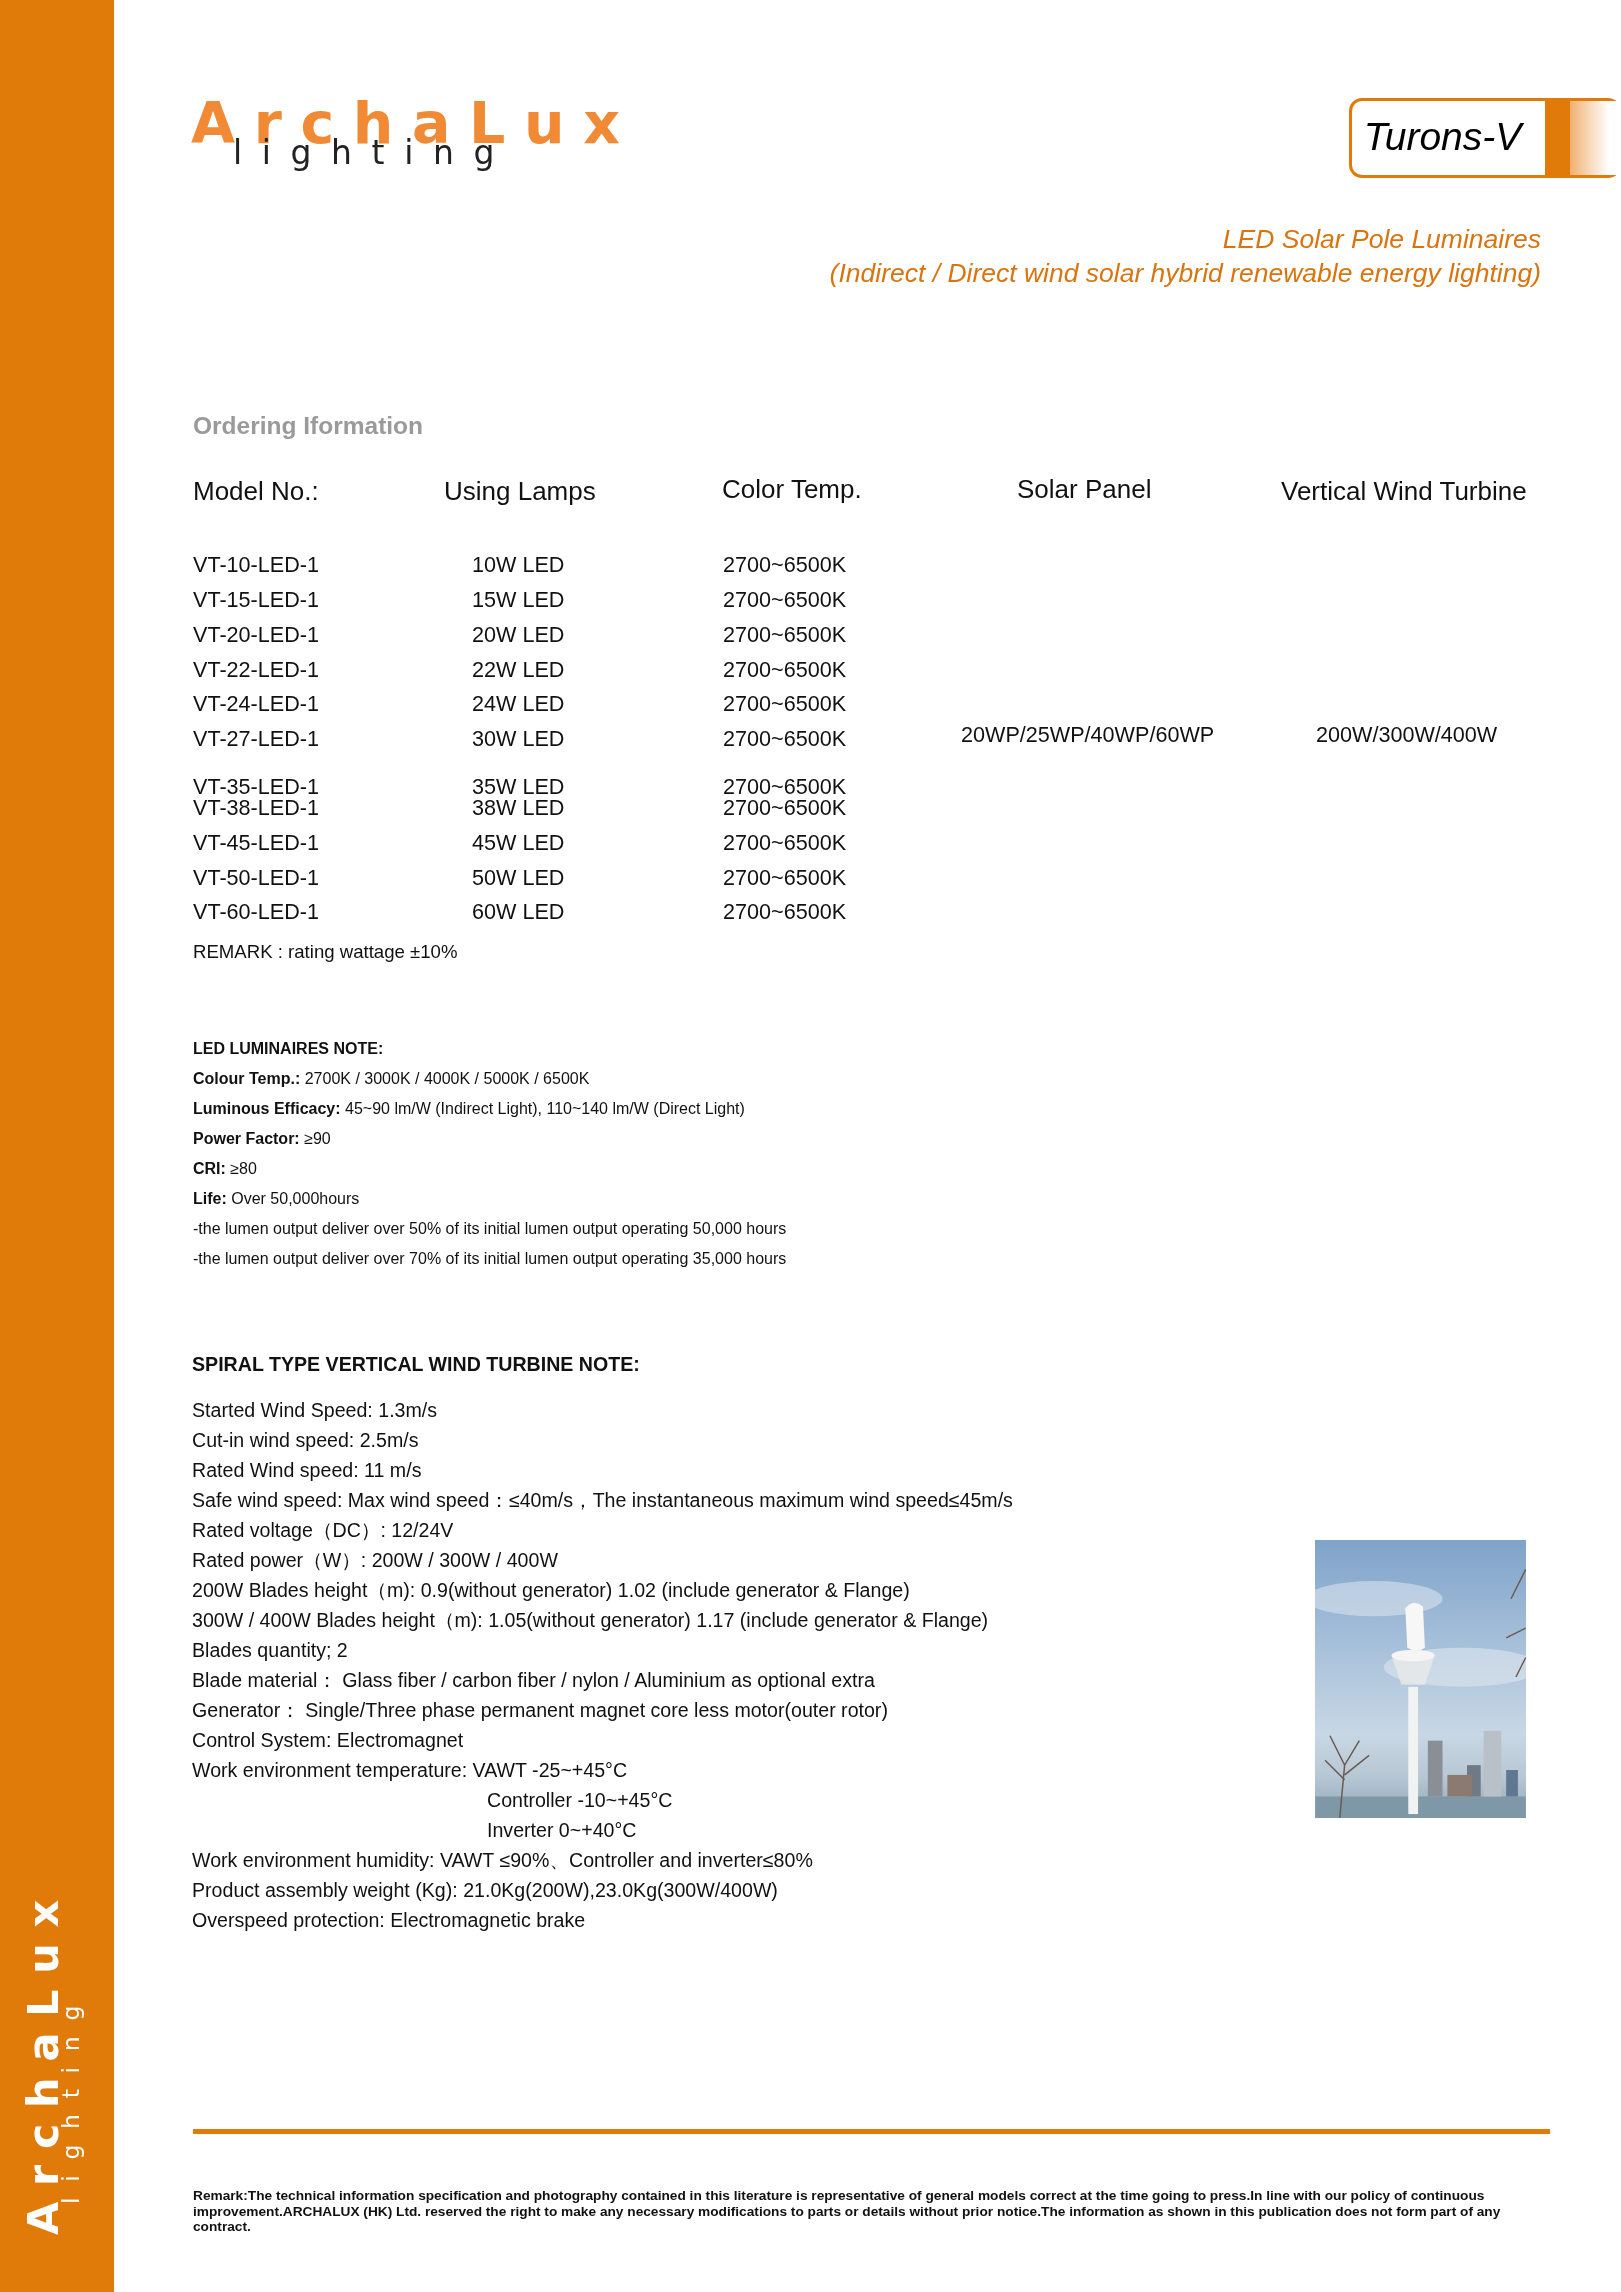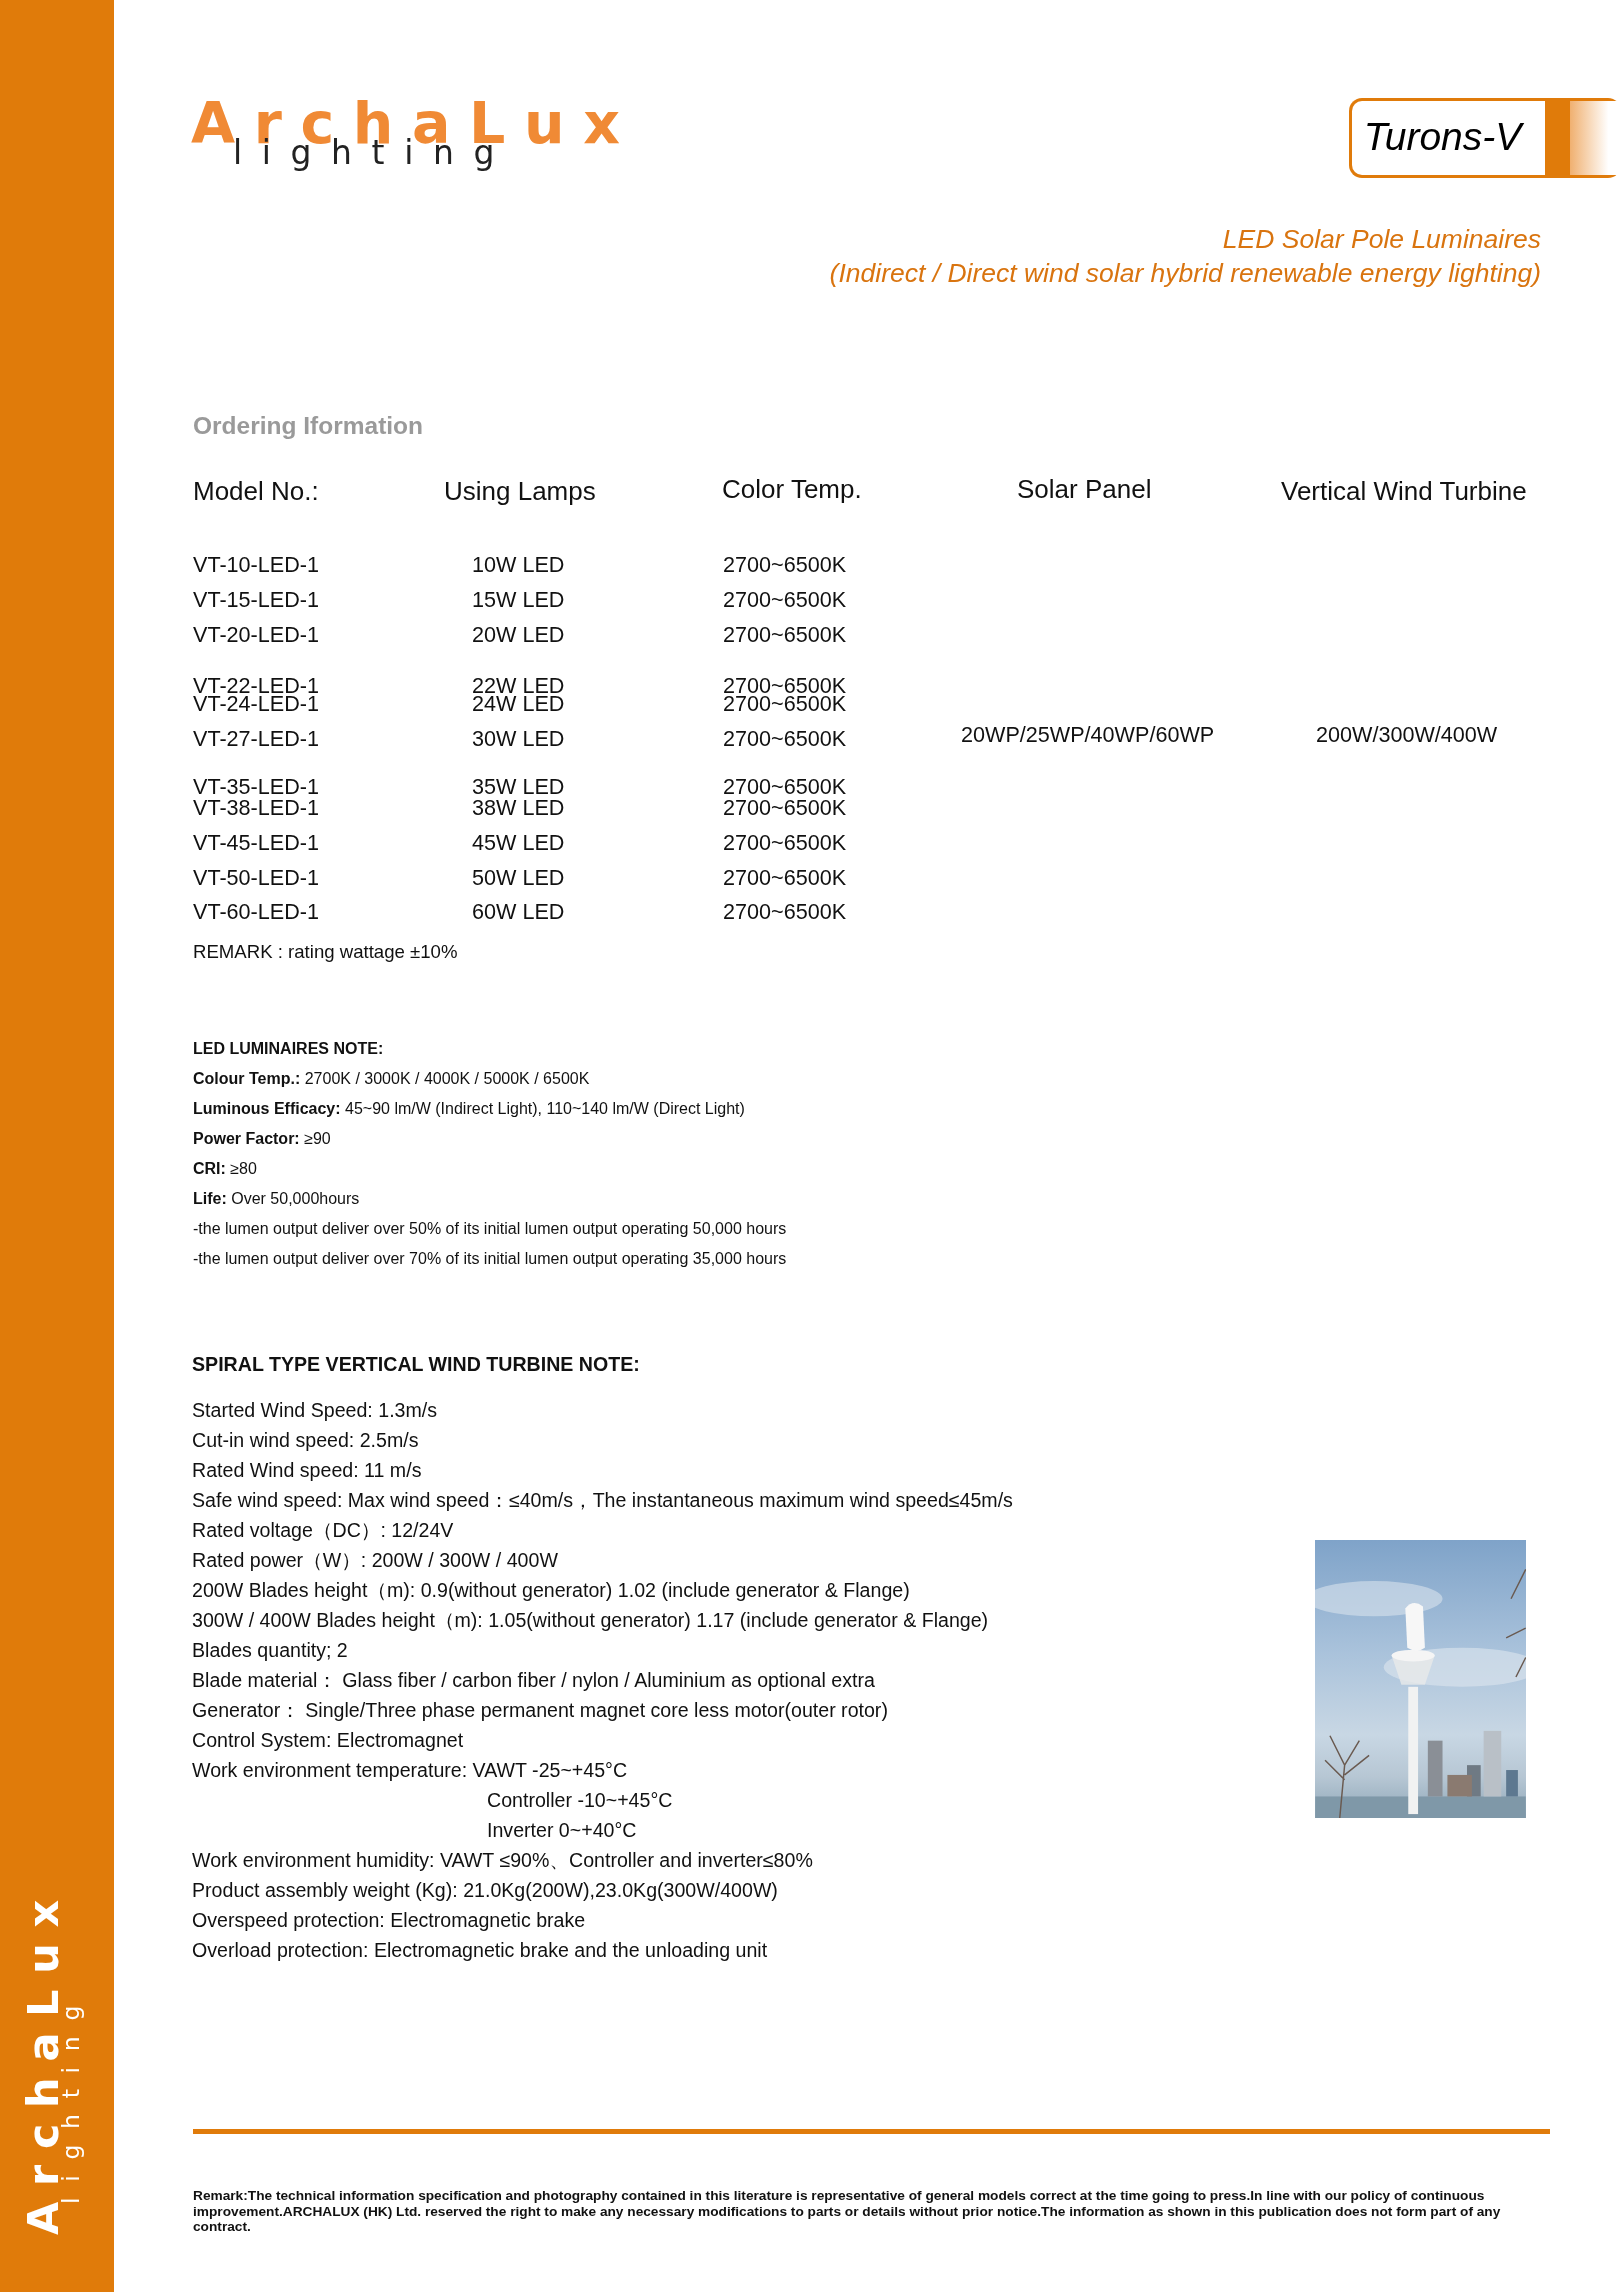--- a/index.html
+++ b/index.html
@@ -98,21 +98,21 @@
       <div class="row" style="top: 113px;">
         <span class="cell" style="left: 0px;">VT-15-LED-1</span>
         <span class="cell" style="left: 279px;">15W LED</span>
         <span class="cell" style="left: 530px;">2700~6500K</span>
       </div>
       <div class="row" style="top: 148px;">
         <span class="cell" style="left: 0px;">VT-20-LED-1</span>
         <span class="cell" style="left: 279px;">20W LED</span>
         <span class="cell" style="left: 530px;">2700~6500K</span>
       </div>
-      <div class="row" style="top: 183px; margin-top: 16px;">
+      <div class="row" style="top: 183px;">
         <span class="cell" style="left: 0px;">VT-22-LED-1</span>
         <span class="cell" style="left: 279px;">22W LED</span>
         <span class="cell" style="left: 530px;">2700~6500K</span>
       </div>
       <div class="row" style="top: 217px;">
         <span class="cell" style="left: 0px;">VT-24-LED-1</span>
         <span class="cell" style="left: 279px;">24W LED</span>
         <span class="cell" style="left: 530px;">2700~6500K</span>
       </div>
       <div class="row" style="top: 252px;">
@@ -180,21 +180,20 @@
       <div class="line">Blades quantity; 2</div>
       <div class="line">Blade material：  Glass fiber / carbon fiber / nylon / Aluminium as optional extra</div>
       <div class="line">Generator：  Single/Three phase permanent magnet core less motor(outer rotor)</div>
       <div class="line">Control System: Electromagnet</div>
       <div class="line">Work environment temperature: VAWT -25~+45°C</div>
       <div class="line indent">Controller -10~+45°C</div>
       <div class="line indent">Inverter 0~+40°C</div>
       <div class="line">Work environment humidity:  VAWT ≤90%、Controller and inverter≤80%</div>
       <div class="line">Product assembly weight (Kg): 21.0Kg(200W),23.0Kg(300W/400W)</div>
       <div class="line">Overspeed protection: Electromagnetic brake</div>
-      <div class="line">Overload protection: Electromagnetic brake and the unloading unit</div>
     </div>
 </div>
 
 <div class="photo">
   <svg width="211" height="278" viewBox="0 0 215 284">
     <ellipse cx="60" cy="60" rx="70" ry="18" fill="#d8e2ec" opacity="0.6"></ellipse>
     <ellipse cx="150" cy="130" rx="80" ry="20" fill="#dde6ee" opacity="0.6"></ellipse>
     <rect x="0" y="262" width="215" height="22" fill="#7f98a8"></rect>
     <rect x="115" y="205" width="15" height="57" fill="#8a8f96"></rect>
     <rect x="172" y="195" width="18" height="67" fill="#b9c0c7"></rect>

